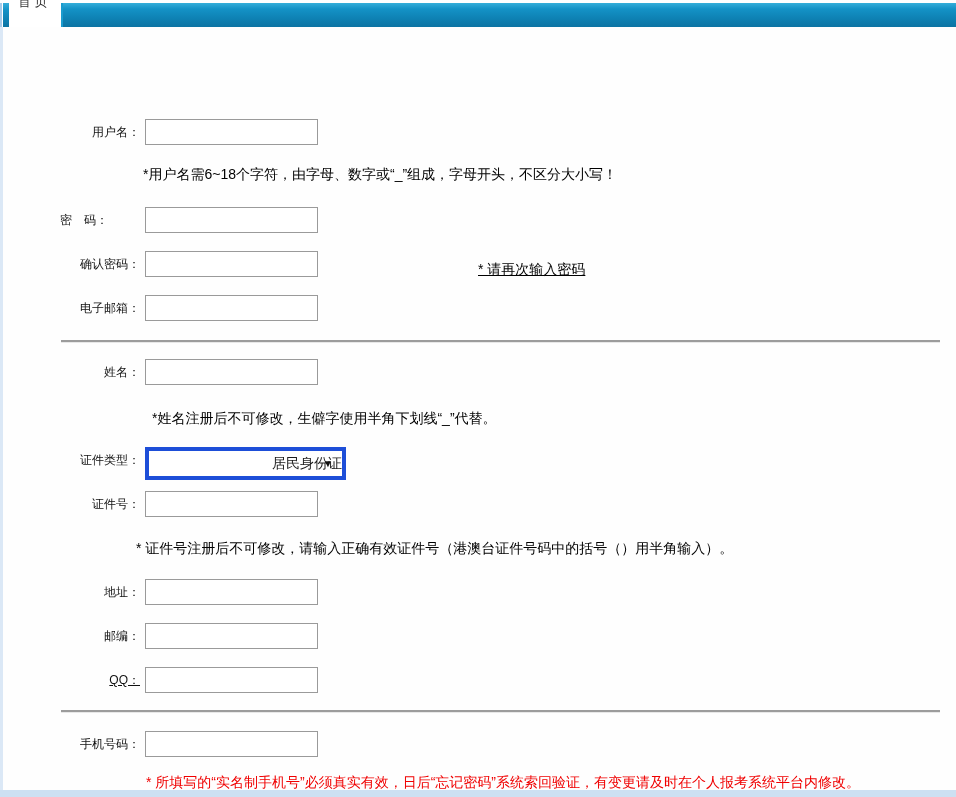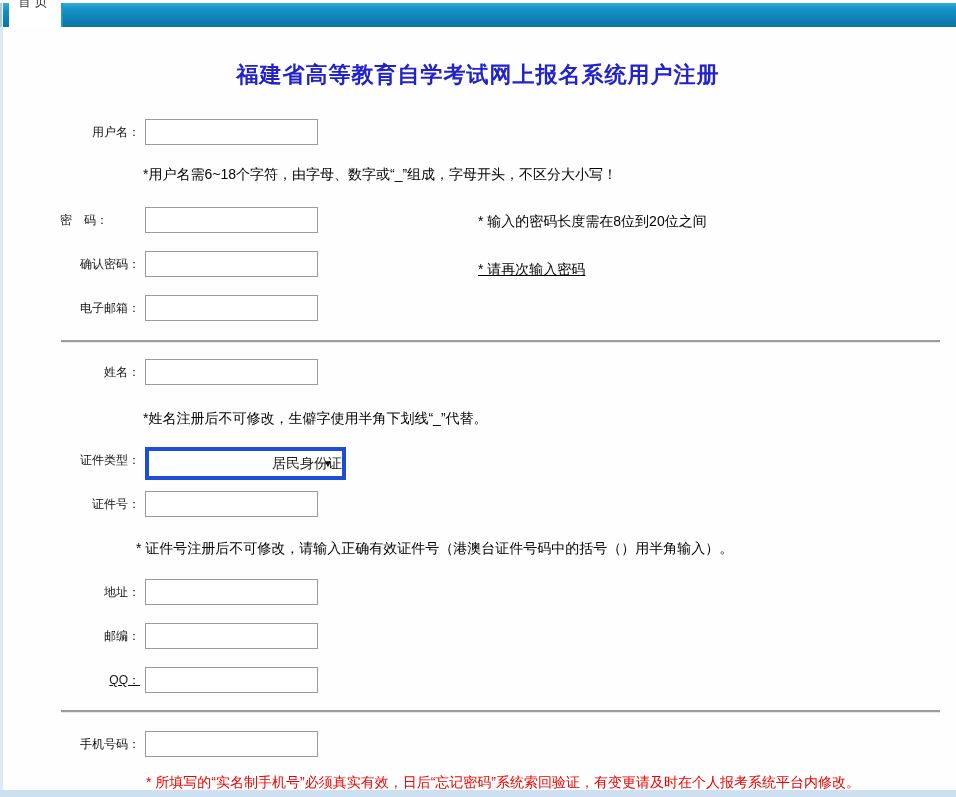--- a/index.html
+++ b/index.html
@@ -46,42 +46,40 @@
 
   <div class="tabbar">
     <div class="edge-light"></div>
     <div class="edge-dark"></div>
     <div class="tab-home">
       <span>首 页</span>
     </div>
     <div class="tab-fill"></div>
   </div>
 
-  <h1 class="title">福建省高等教育自学考试网上报名系统用户注册</h1>
 
   <div class="flabel lab-col r-user">用户名：</div>
   <input class="finput in-col r-user" type="text" value="" style="">
   <div class="hint" style="left:143px;top:166px;">*用户名需6~18个字符，由字母、数字或“_”组成，字母开头，不区分大小写！</div>
 
   <div class="flabel lab-col r-pass">密　码：</div>
   <input class="finput in-col r-pass" type="password" value="" style="">
-  <div class="hint" style="left:478px;top:213px;">* 输入的密码长度需在8位到20位之间</div>
 
   <div class="flabel lab-col r-conf">确认密码：</div>
   <input class="finput in-col r-conf" type="password" value="" style="">
   <div class="hint" style="left:478px;top:261px;text-decoration:underline;">* 请再次输入密码</div>
 
   <div class="flabel lab-col r-mail">电子邮箱：</div>
   <input class="finput in-col r-mail" type="text" value="" style="">
 
   <div class="divider" style="top:340px;"></div>
 
   <div class="flabel lab-col r-name">姓名：</div>
   <input class="finput in-col r-name" type="text" value="" style="">
-  <div class="hint" style="left:143px;top:410px;">*姓名注册后不可修改，生僻字使用半角下划线“_”代替。</div>
+  <div class="hint" style="left:152px;top:410px;">*姓名注册后不可修改，生僻字使用半角下划线“_”代替。</div>
 
   <div class="flabel lab-col r-idt">证件类型：</div>
   <div class="fake-select in-col r-idt">
     <span>居民身份证</span>
     <span class="arrow">▼</span>
   </div>
 
   <div class="flabel lab-col r-idn">证件号：</div>
   <input class="finput in-col r-idn" type="text" value="" style="">
   <div class="hint" style="left:136px;top:540px;">* 证件号注册后不可修改，请输入正确有效证件号（港澳台证件号码中的括号（）用半角输入）。</div>

